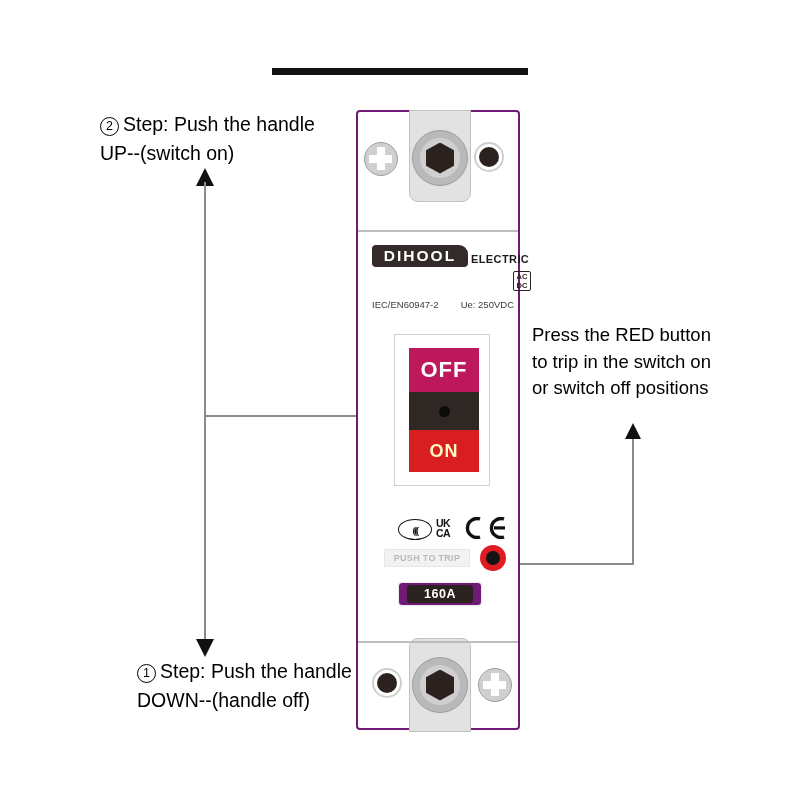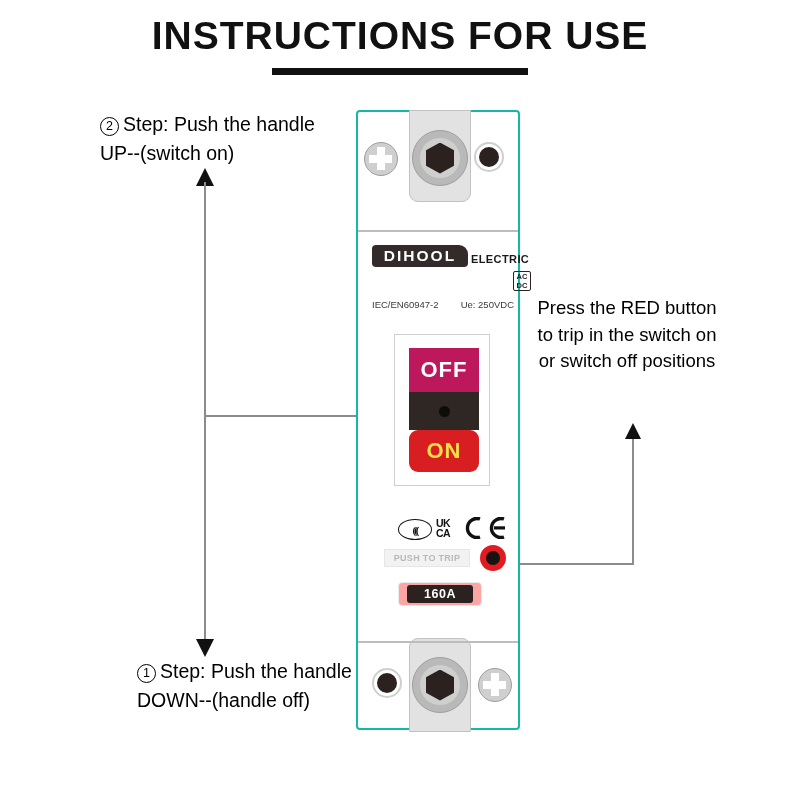--- a/index.html
+++ b/index.html
@@ -25,21 +25,21 @@
   }
 
   
   .step-text{
     font-size:19.5px;line-height:29px;color:#000;
     font-family:"Liberation Sans", sans-serif;
   }
   .step-text b{font-weight:normal;}
   #step-up-text{left:100px;top:110px;width:265px;}
   #step-down-text{left:100px;top:657px;width:275px;margin-left:37px;}
-  #red-note-text{left:532px;top:295px;width:190px;font-size:18.5px;line-height:26.5px;text-align:center;}
+  #red-note-text{left:532px;top:322px;width:190px;font-size:18.5px;line-height:26.5px;}
 
   .circled{
     display:inline-block;
     width:17px;height:17px;line-height:16px;
     border:1.4px solid #000;border-radius:50%;
     text-align:center;font-size:12.5px;
     vertical-align:1px;margin-right:4px;
     font-family:"Liberation Sans", sans-serif;
   }
   #arrow-shaft{left:204px;top:182px;width:2.4px;height:462px;background:#8c8c8c;}
@@ -59,21 +59,21 @@
   #trip-leader-v{left:632px;top:437px;width:2.2px;height:128px;background:#8c8c8c;}
   #trip-arrow-head{
     left:625px;top:423px;width:0;height:0;
     border-left:8px solid transparent;border-right:8px solid transparent;
     border-bottom:16px solid #111;
   }
 
   
   #breaker{
     left:356px;top:110px;width:164px;height:620px;
-    background:#ffffff;border:2px solid #14b8a6;border-radius:4px;
+    background:#ffffff;border:2px solid #701a75;border-radius:4px;
     box-sizing:border-box;
   }
   .divider{position:absolute;left:0;width:100%;height:1.6px;background:#bdbdbd;}
   #divider-top{top:118px;}
   #divider-bottom{top:529px;}
 
   
   .term-pad{
     position:absolute;width:62px;height:0;background:#e2e2e2;
     border:1.5px solid #c2c2c2;box-sizing:border-box;
@@ -166,22 +166,22 @@
     color:#fff;font-weight:bold;font-size:22px;letter-spacing:1px;
     display:flex;align-items:center;justify-content:center;
   }
   #handle-band{
     position:absolute;left:0;top:44px;width:100%;height:38px;background:#2e2724;
     display:flex;align-items:center;justify-content:center;
   }
   #handle-dot{width:11px;height:11px;border-radius:50%;background:#0d0c0b;}
   #handle-on{
     position:absolute;left:0;top:82px;width:100%;height:42px;background:#d81e20;
-    color:#fde047;font-weight:bold;font-size:22px;letter-spacing:1px;
-    display:flex;align-items:center;justify-content:center;border-radius:9px;
+    color:#fef9c3;font-weight:bold;font-size:18px;letter-spacing:1px;
+    display:flex;align-items:center;justify-content:center;
   }
 
   
   #certs{position:absolute;left:40px;top:405px;width:110px;height:24px;}
   #ccc-mark{
     position:absolute;left:0;top:2px;width:32px;height:19px;
     border:1.4px solid #111;border-radius:50%;
     display:flex;align-items:center;justify-content:center;
     font-size:11px;font-weight:bold;letter-spacing:-2px;
     font-family:"Liberation Serif", serif;
@@ -204,35 +204,34 @@
   #push-label{
     font-size:9px;font-weight:bold;color:#b9b9b9;letter-spacing:0.3px;
   }
   #trip-button{
     position:absolute;left:122px;top:433px;width:26px;height:26px;border-radius:50%;
     background:#e01b22;display:flex;align-items:center;justify-content:center;
   }
   #trip-button i{display:block;width:14px;height:14px;border-radius:50%;background:#161313;}
   #rating-plate{
     position:absolute;left:40px;top:470px;width:84px;height:24px;
-    background:#fca5a5;border:1px solid #ececec;border-radius:4px;box-sizing:border-box;
+    background:#701a75;border:1px solid #ececec;border-radius:4px;box-sizing:border-box;
     display:flex;align-items:center;justify-content:center;
   }
   #rating-badge{
     width:66px;height:18px;background:#2b2220;border-radius:3px;
     color:#fff;font-size:12.5px;font-weight:bold;letter-spacing:0.5px;
     display:flex;align-items:center;justify-content:center;
   }
 </style>
 </head>
 <body>
 
 <div class="stage">
 
-  <div class="abs" id="page-title">INSTRUCTIONS FOR USE</div>
   <div class="abs" id="title-rule"></div>
 
   <div class="abs step-text" id="step-up-text">
     <span class="circled">2</span><span>Step: Push the handle</span><br>
     <b>UP</b><span>--(switch on)</span>
   </div>
 
   <div class="abs step-text" id="step-down-text">
     <span class="circled">1</span><span>Step: Push the handle</span><br>
     <b>DOWN</b><span>--(handle off)</span>

